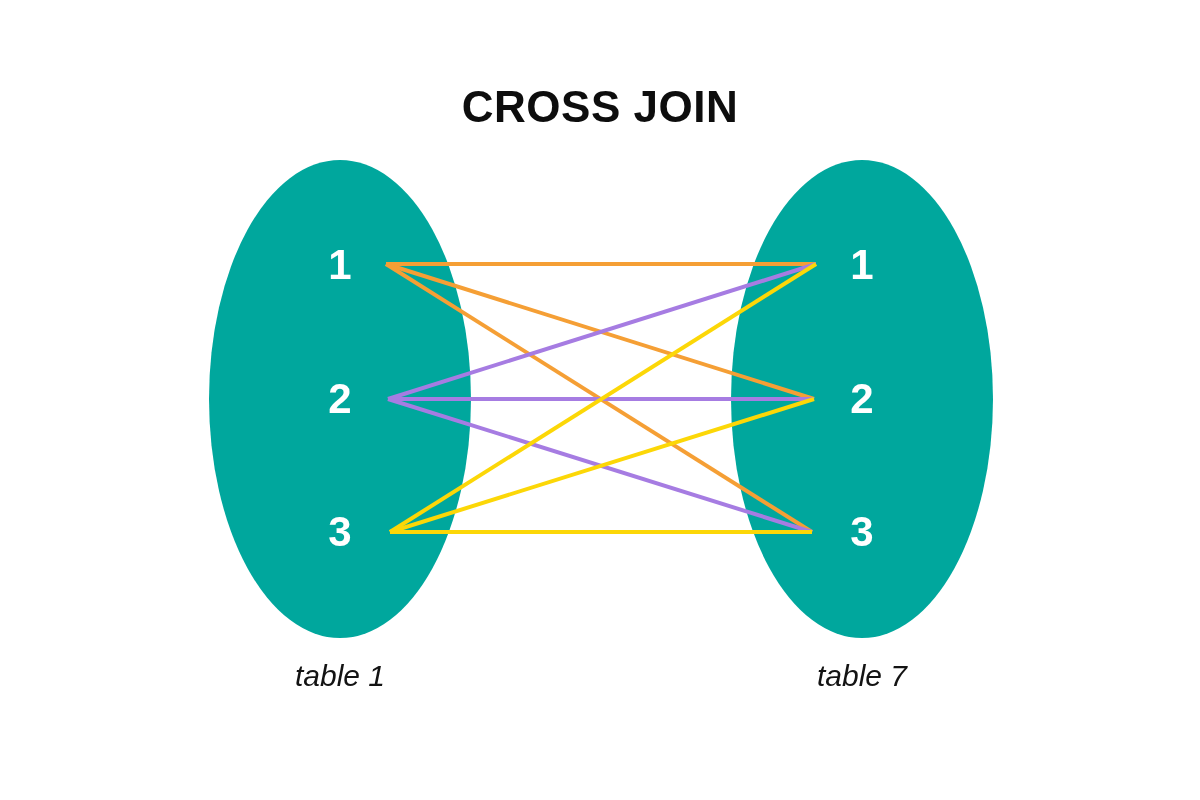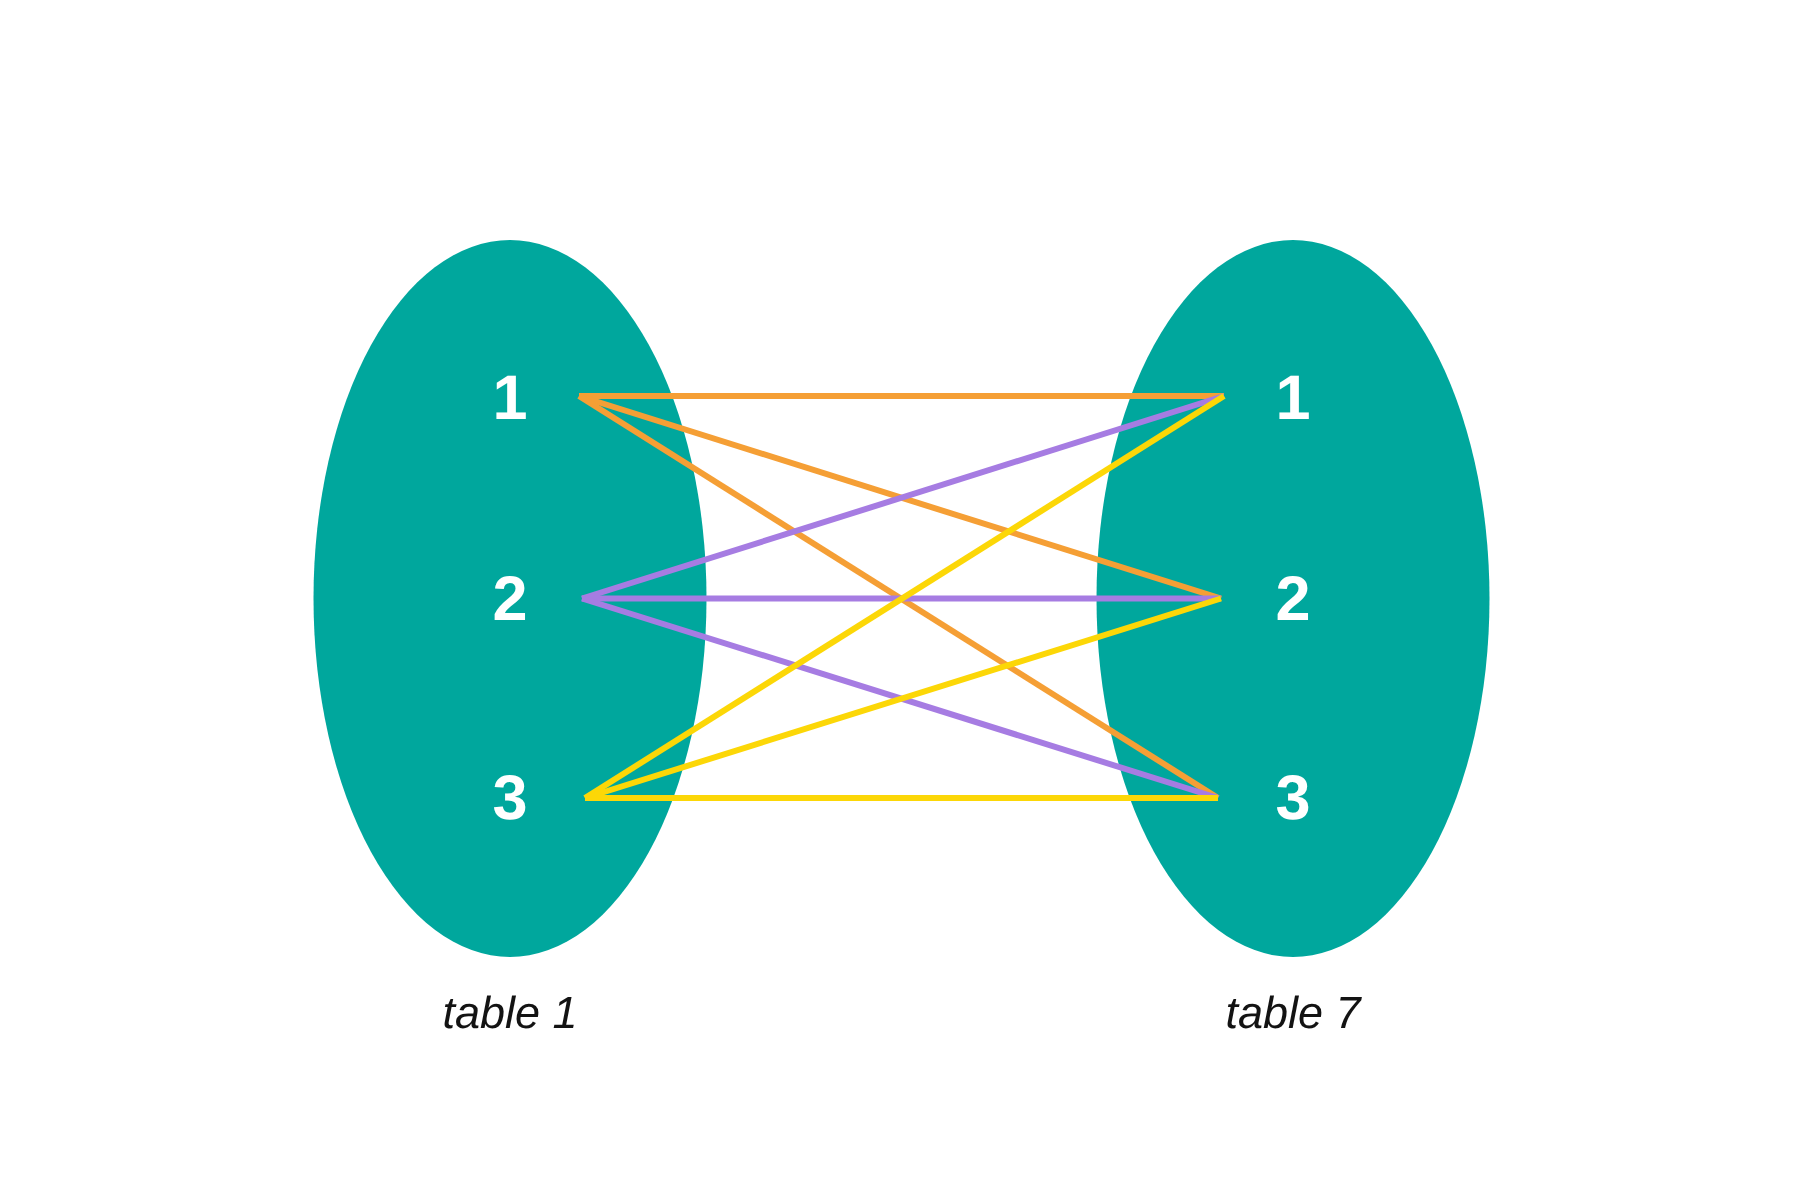--- a/index.html
+++ b/index.html
@@ -58,20 +58,21 @@
     transform: translateX(-50%);
     white-space: nowrap;
     text-align: right;
   }
 </style>
 </head>
 <body>
 
 <div id="diagram-root">
 
+  <div id="title">CROSS JOIN</div>
 
   <svg id="canvas" viewBox="0 0 1200 800">
     <g id="ellipses-layer">
         <ellipse cx="340" cy="399" rx="131" ry="239" fill="#00a79d"></ellipse>
         <ellipse cx="862" cy="399" rx="131" ry="239" fill="#00a79d"></ellipse>
       </g>
     <g id="edges-layer">
         <line x1="386" y1="264" x2="816" y2="264" stroke="#f59f35" stroke-width="4" stroke-linecap="butt"></line>
         <line x1="386" y1="264" x2="814" y2="399" stroke="#f59f35" stroke-width="4" stroke-linecap="butt"></line>
         <line x1="386" y1="264" x2="812" y2="532" stroke="#f59f35" stroke-width="4" stroke-linecap="butt"></line>

